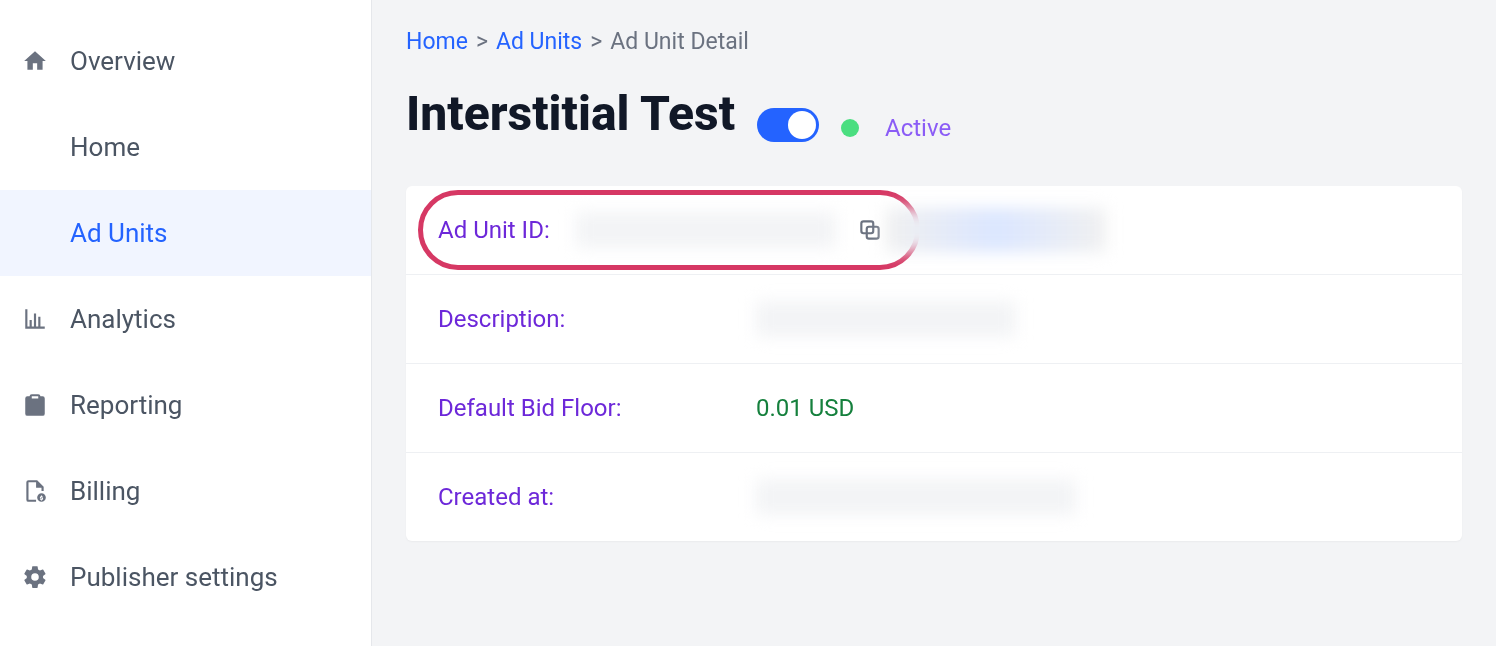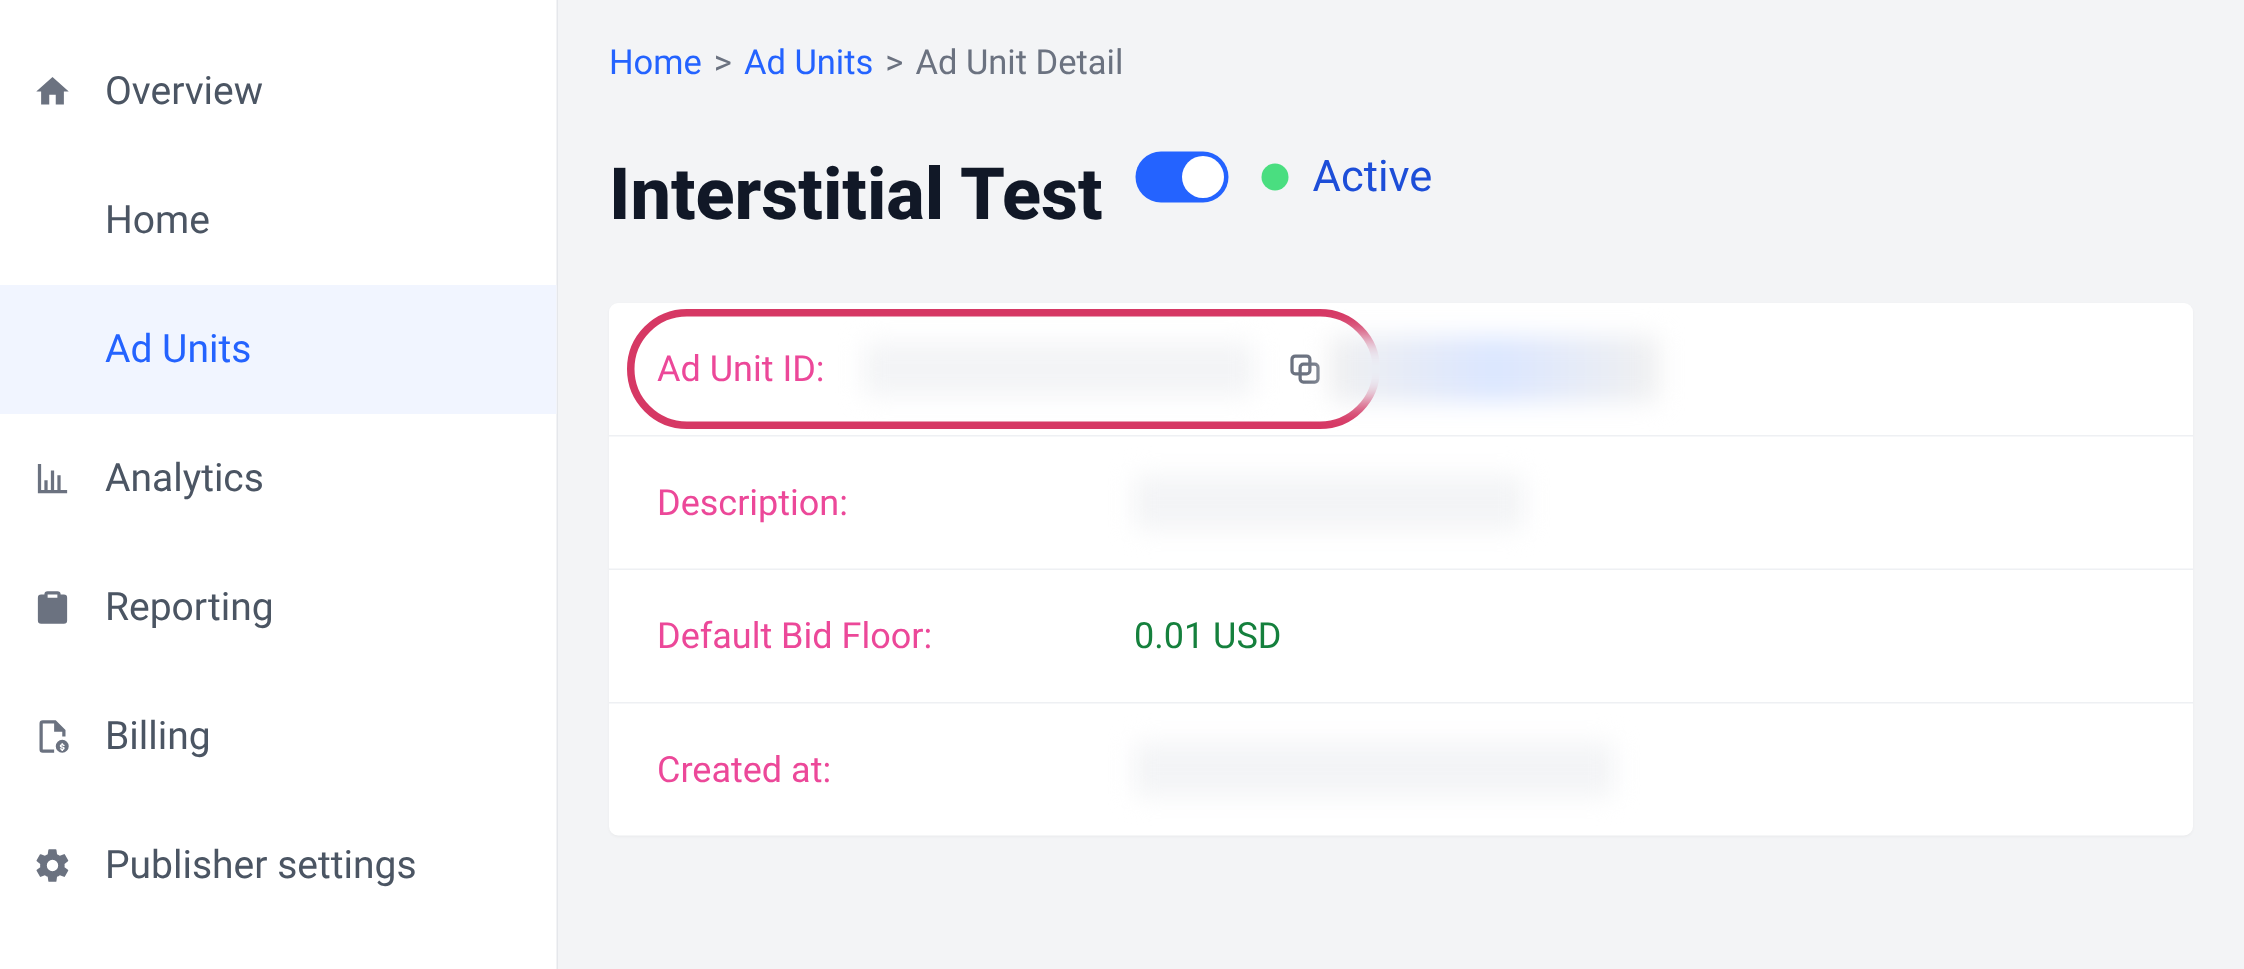--- a/index.html
+++ b/index.html
@@ -59,23 +59,23 @@
     gap: 8px;
     font-size: 23px;
   }
   .breadcrumb .bc-link { color: #2463ff; cursor: pointer; }
   .breadcrumb .bc-sep { color: #6b7280; }
   .breadcrumb .bc-current { color: #6b7280; }
 
   
   .title-row {
     display: flex;
-    align-items: flex-start;
+    align-items: flex-end;
     gap: 22px;
-    margin-top: 46px;
+    margin-top: 30px;
   }
   .title-row h1 {
     font-size: 48px;
     font-weight: 800;
     color: #111827;
   }
   .toggle {
     width: 62px;
     height: 34px;
     background: #2463ff;
@@ -88,23 +88,23 @@
     top: 3px;
     right: 3px;
     width: 28px;
     height: 28px;
     background: #fff;
     border-radius: 50%;
   }
   .status {
     display: flex;
     align-items: center;
-    gap: 16px;
-    font-size: 29px;
-    color: #1d4ed8;
+    gap: 26px;
+    font-size: 24px;
+    color: #8b5cf6;
   }
   .status-dot {
     width: 18px;
     height: 18px;
     background: #4ade80;
     border-radius: 50%;
   }
 
   
   .card {
@@ -122,21 +122,21 @@
   .card-row:last-child { border-bottom: none; align-items: center; }
   .cell {
     display: flex;
     align-items: center;
     height: 88px;
   }
   .cell.label {
     padding-left: 32px;
     width: 350px;
     font-size: 24px;
-    color: #ec4899;
+    color: #6d28d9;
   }
   .cell.value {
     font-size: 24px;
     color: #15803d;
   }
   .cell.parent-label {
     padding-left: 60px;
     width: 190px;
     font-size: 24px;
     color: #4b5563;

